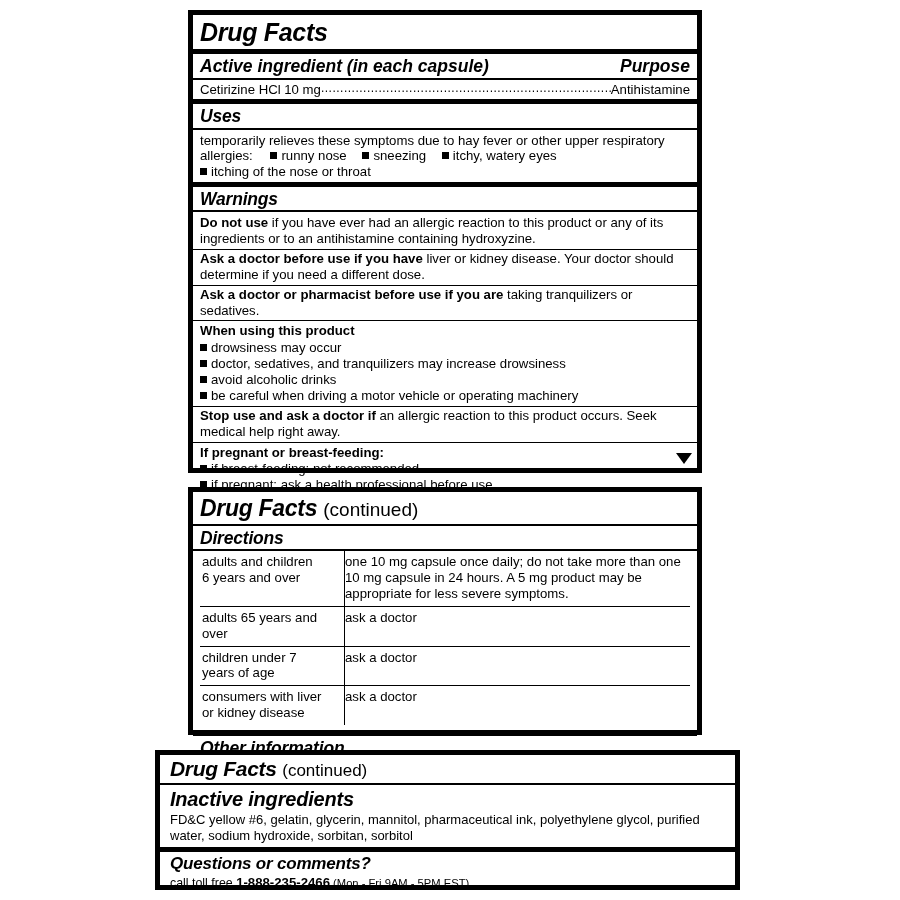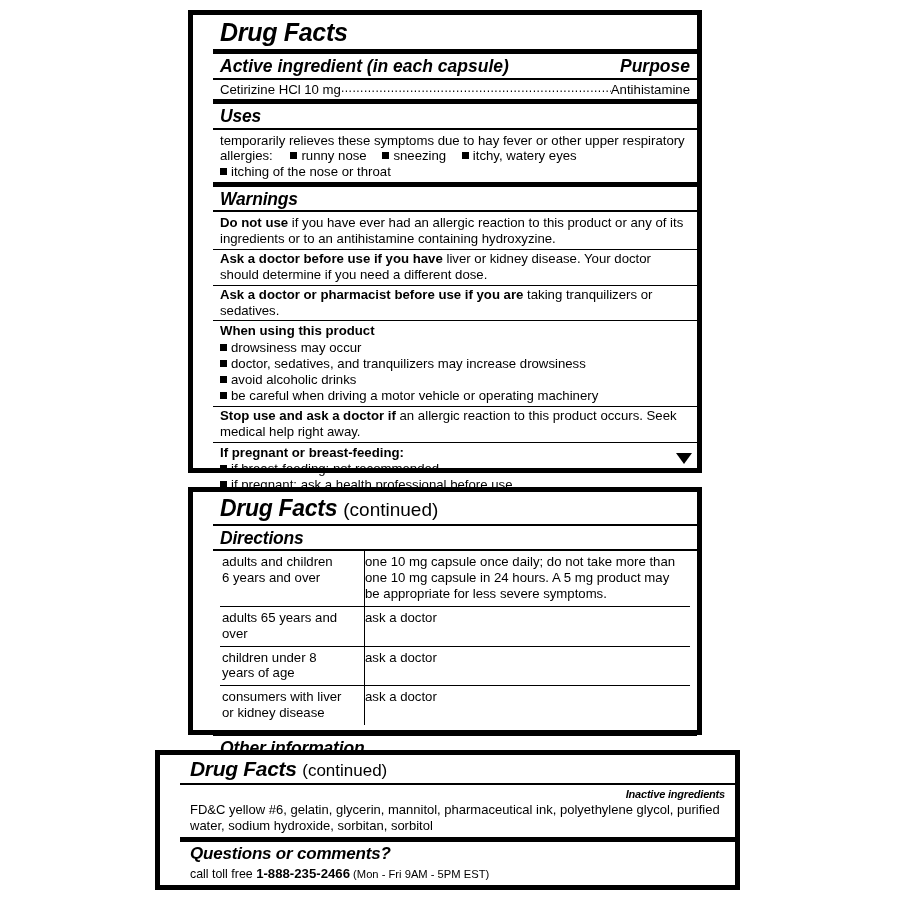--- a/index.html
+++ b/index.html
@@ -25,21 +25,20 @@
   }
   #panel-1 { left: 188px; top: 10px;  width: 514px; height: 463px; }
   #panel-2 { left: 188px; top: 487px; width: 514px; height: 248px; }
   #panel-3 { left: 155px; top: 750px; width: 585px; height: 140px; }
 
   .panel-inner {
     padding: 0 7px;
     box-sizing: border-box;
     height: 100%;
     position: relative;
-    margin-left: 20px;
   }
 
   
   .rule-thick {
     border-bottom: 5px solid #000000;
     margin: 0 -7px;
   }
   .rule-med {
     border-bottom: 2.5px solid #000000;
   }
@@ -278,21 +277,21 @@
           <tr>
         <td class="c1" style="white-space:pre-line;">adults and children
 6 years and over</td>
         <td class="c2">one 10 mg capsule once daily; do not take more than one 10 mg capsule in 24 hours. A 5 mg product may be appropriate for less severe symptoms.</td>
       </tr>
       <tr>
         <td class="c1" style="white-space:pre-line;">adults 65 years and over</td>
         <td class="c2">ask a doctor</td>
       </tr>
       <tr>
-        <td class="c1" style="white-space:pre-line;">children under 8
+        <td class="c1" style="white-space:pre-line;">children under 7
 years of age</td>
         <td class="c2">ask a doctor</td>
       </tr>
       <tr>
         <td class="c1" style="white-space:pre-line;">consumers with liver
 or kidney disease</td>
         <td class="c2">ask a doctor</td>
       </tr>
     </tbody>
       </table>
@@ -315,21 +314,21 @@
 
 <div class="panel" id="panel-3">
   <div class="panel-inner" style="padding:0 10px;">
 
     <div class="df-title" style="font-size:21px;padding:3px 0 3px 0;">
       <span>Drug Facts</span>
       <span class="cont" style="font-size:17px;">(continued)</span>
     </div>
     <div class="rule-med" style="margin:0 -10px;"></div>
 
-    <div class="sec-head" style="font-size:11px;text-align:right;">Inactive ingredients</div>
+    <div class="sec-head" style="font-size:20px;">Inactive ingredients</div>
     <div class="ing-txt">FD&amp;C yellow #6, gelatin, glycerin, mannitol, pharmaceutical ink, polyethylene glycol, purified water, sodium hydroxide, sorbitan, sorbitol</div>
 
     <div class="rule-thick" style="margin:0 -10px;"></div>
 
     <div class="sec-head" style="font-size:17px;">Questions or comments?</div>
     <div class="q-line">
       <span>call toll free </span><b>1-888-235-2466</b><span class="hours"> (Mon - Fri 9AM - 5PM EST)</span>
     </div>
 
   </div>

